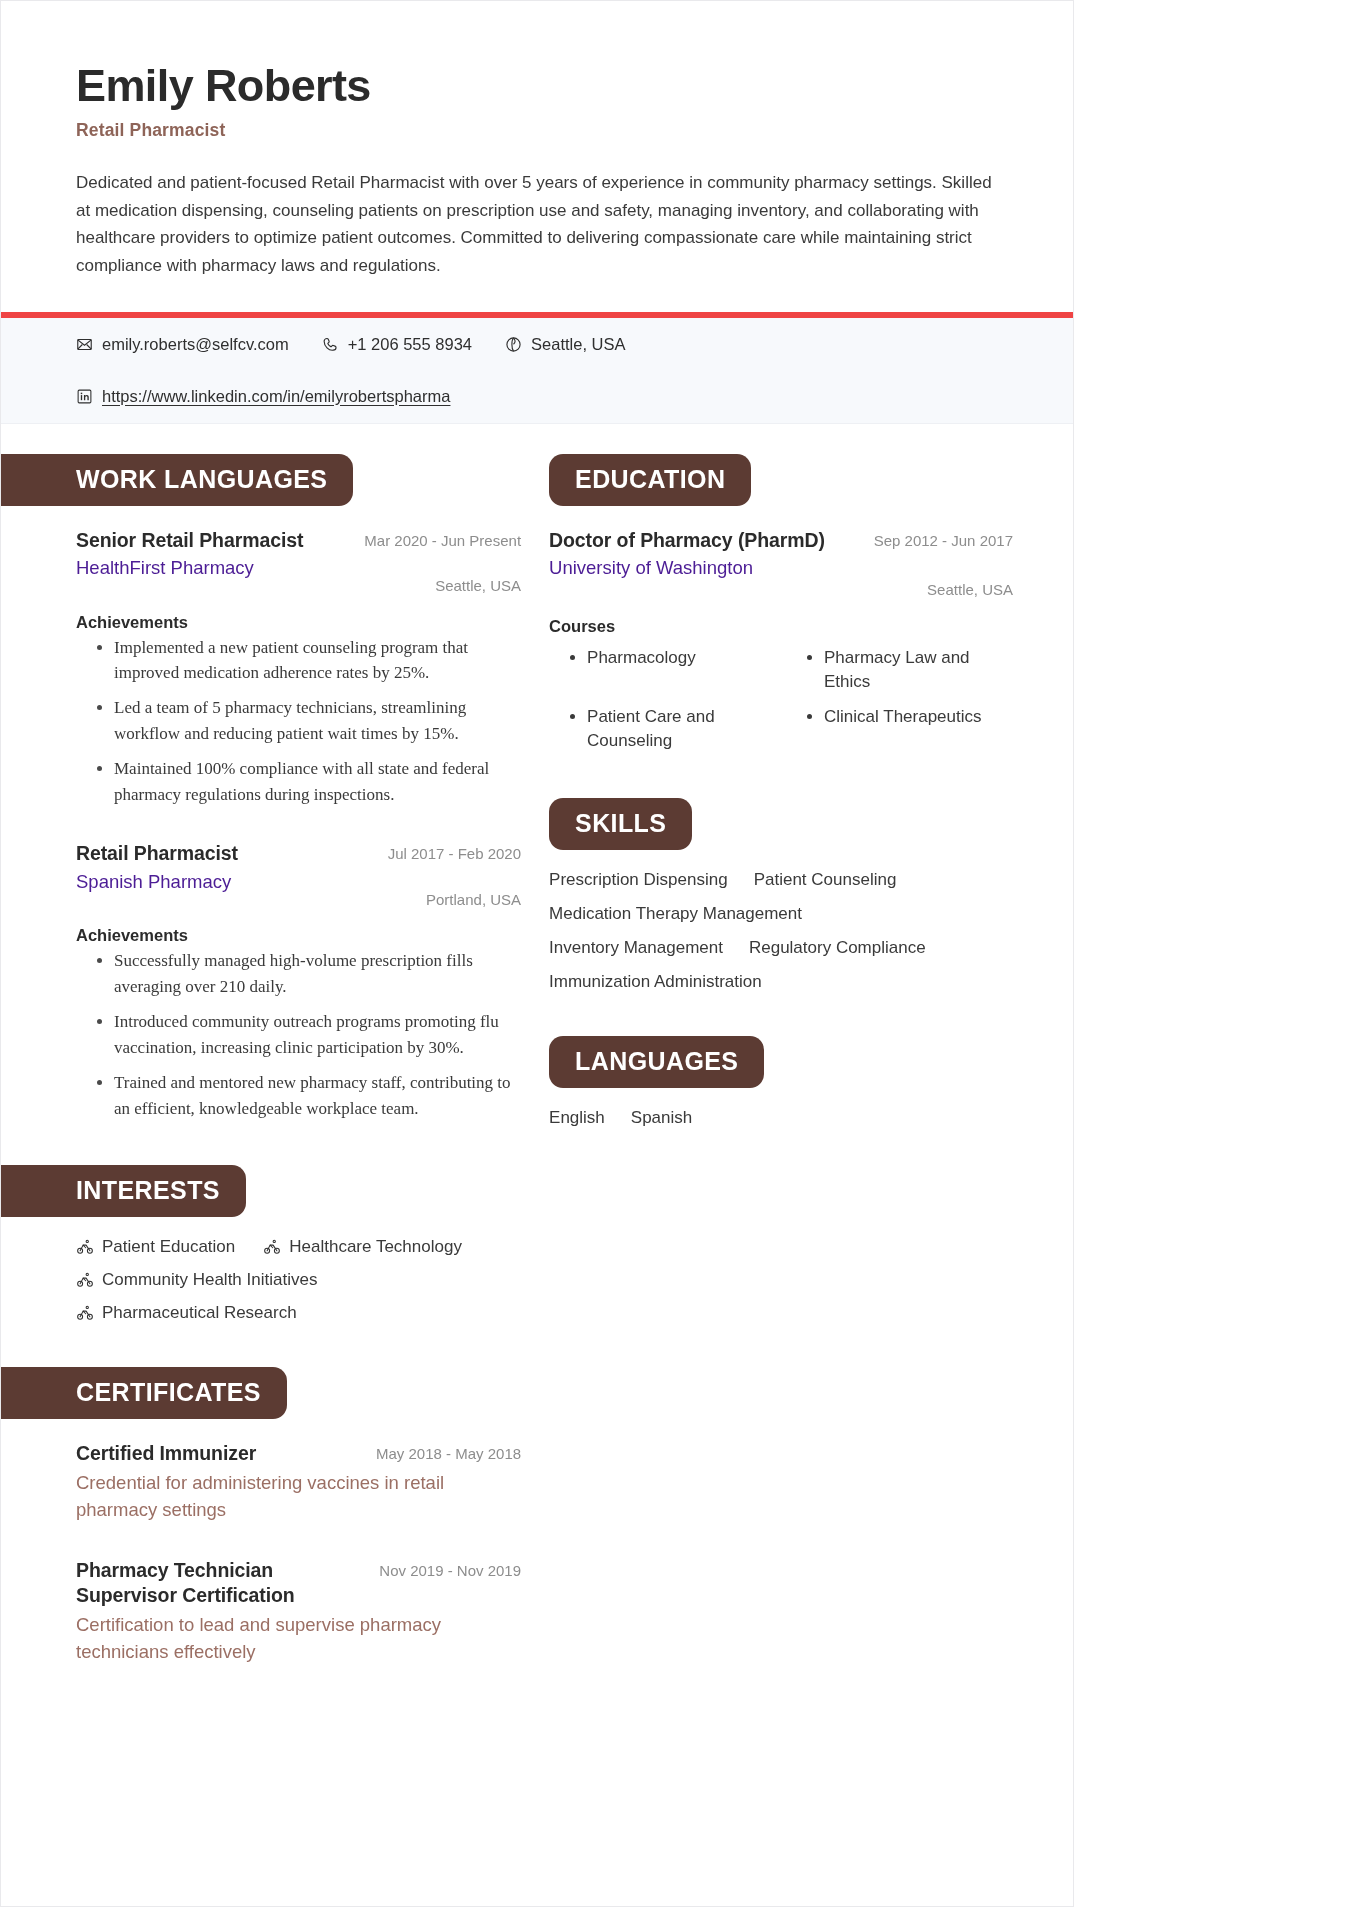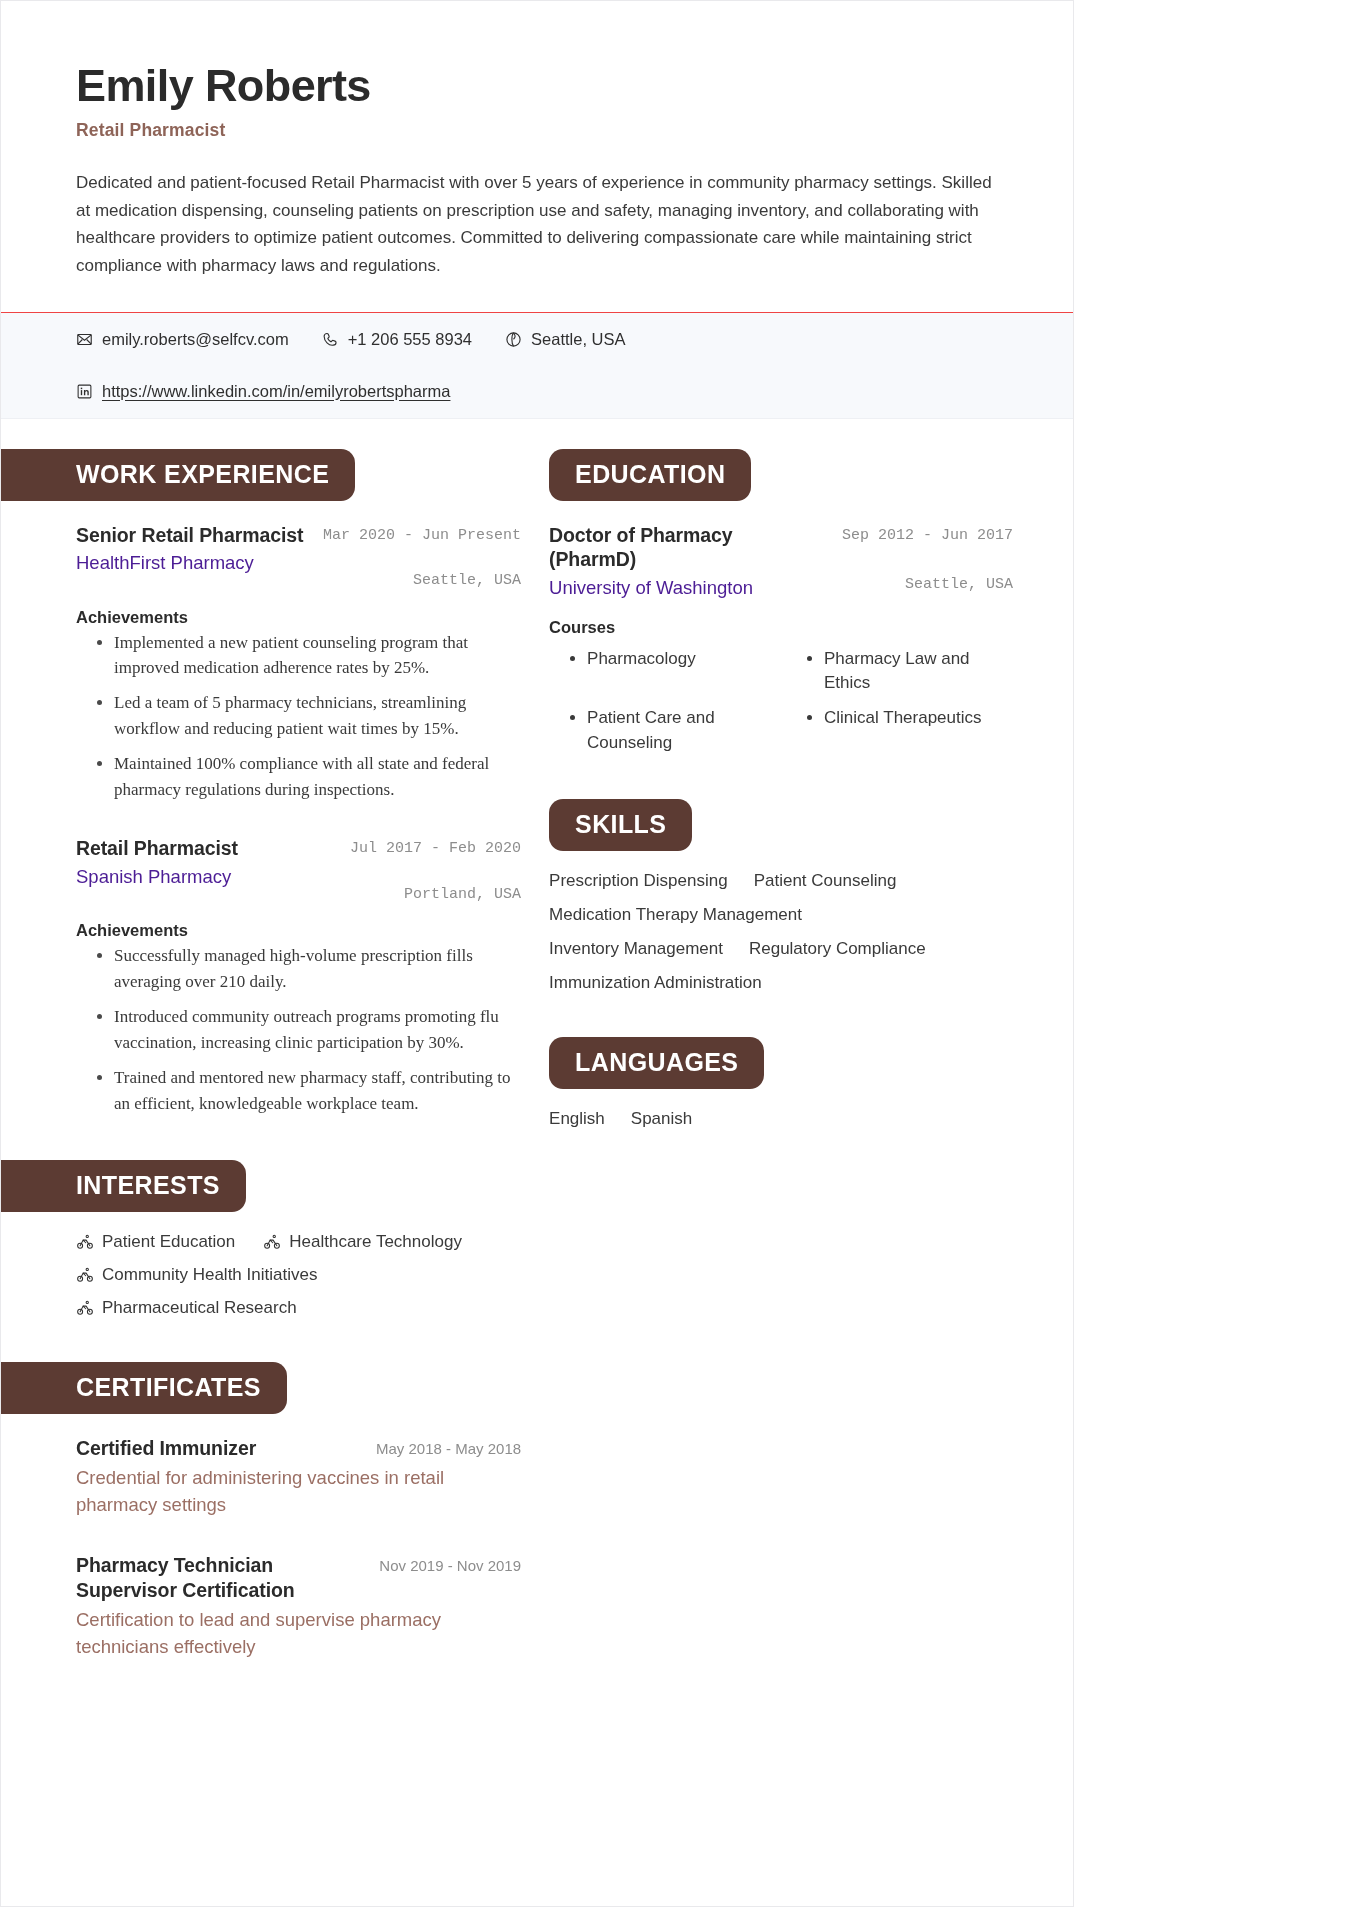--- a/index.html
+++ b/index.html
@@ -39,21 +39,21 @@
     line-height:1.62;
     color:#3a3a3a;
     max-width:1160px;
     font-weight:400;
   }
 
   
   .contact-bar {
     margin-top:32px;
     background:#f7f9fc;
-    border-top:1px solid #ef4444;
+    border-top:6px solid #ef4444;
     border-bottom:1px solid #eef0f4;
     padding:17px 75px;
     display:flex;
     align-items:center;
     gap:33px;
     flex-wrap:wrap;
   }
   .contact-item {
     display:flex;
     align-items:center;
@@ -108,21 +108,20 @@
     display:flex;
     align-items:flex-start;
     justify-content:space-between;
     gap:18px;
   }
   .entry-main { flex:1 1 auto; min-width:0; }
   .entry-side {
     flex:0 0 auto;
     text-align:right;
     padding-top:3px;
-    font-family:Liberation Mono, monospace;
   }
   .entry-title {
     font-size:19.5px;
     font-weight:800;
     color:#2b2b2b;
     line-height:1.28;
     letter-spacing:-0.1px;
   }
   .entry-org {
     margin-top:4px;
@@ -309,21 +308,21 @@
       </span>
       <span class="contact-link">https://www.linkedin.com/in/emilyrobertspharma</span>
     </div>
   </div>
 
   <div class="body-grid">
 
     <div class="col-left">
 
       <div class="section">
-        <div class="banner banner-left">WORK EXPERIENCE</div>
+        <div class="banner banner-left">WORK LANGUAGES</div>
         <div class="section-body-left">
 
           <div class="entry">
             <div class="entry-row">
               <div class="entry-main">
                 <div class="entry-title">Senior Retail Pharmacist</div>
                 <div class="entry-org">HealthFirst Pharmacy</div>
               </div>
               <div class="entry-side">
                 <div class="entry-date">Mar 2020 - Jun Present</div>

